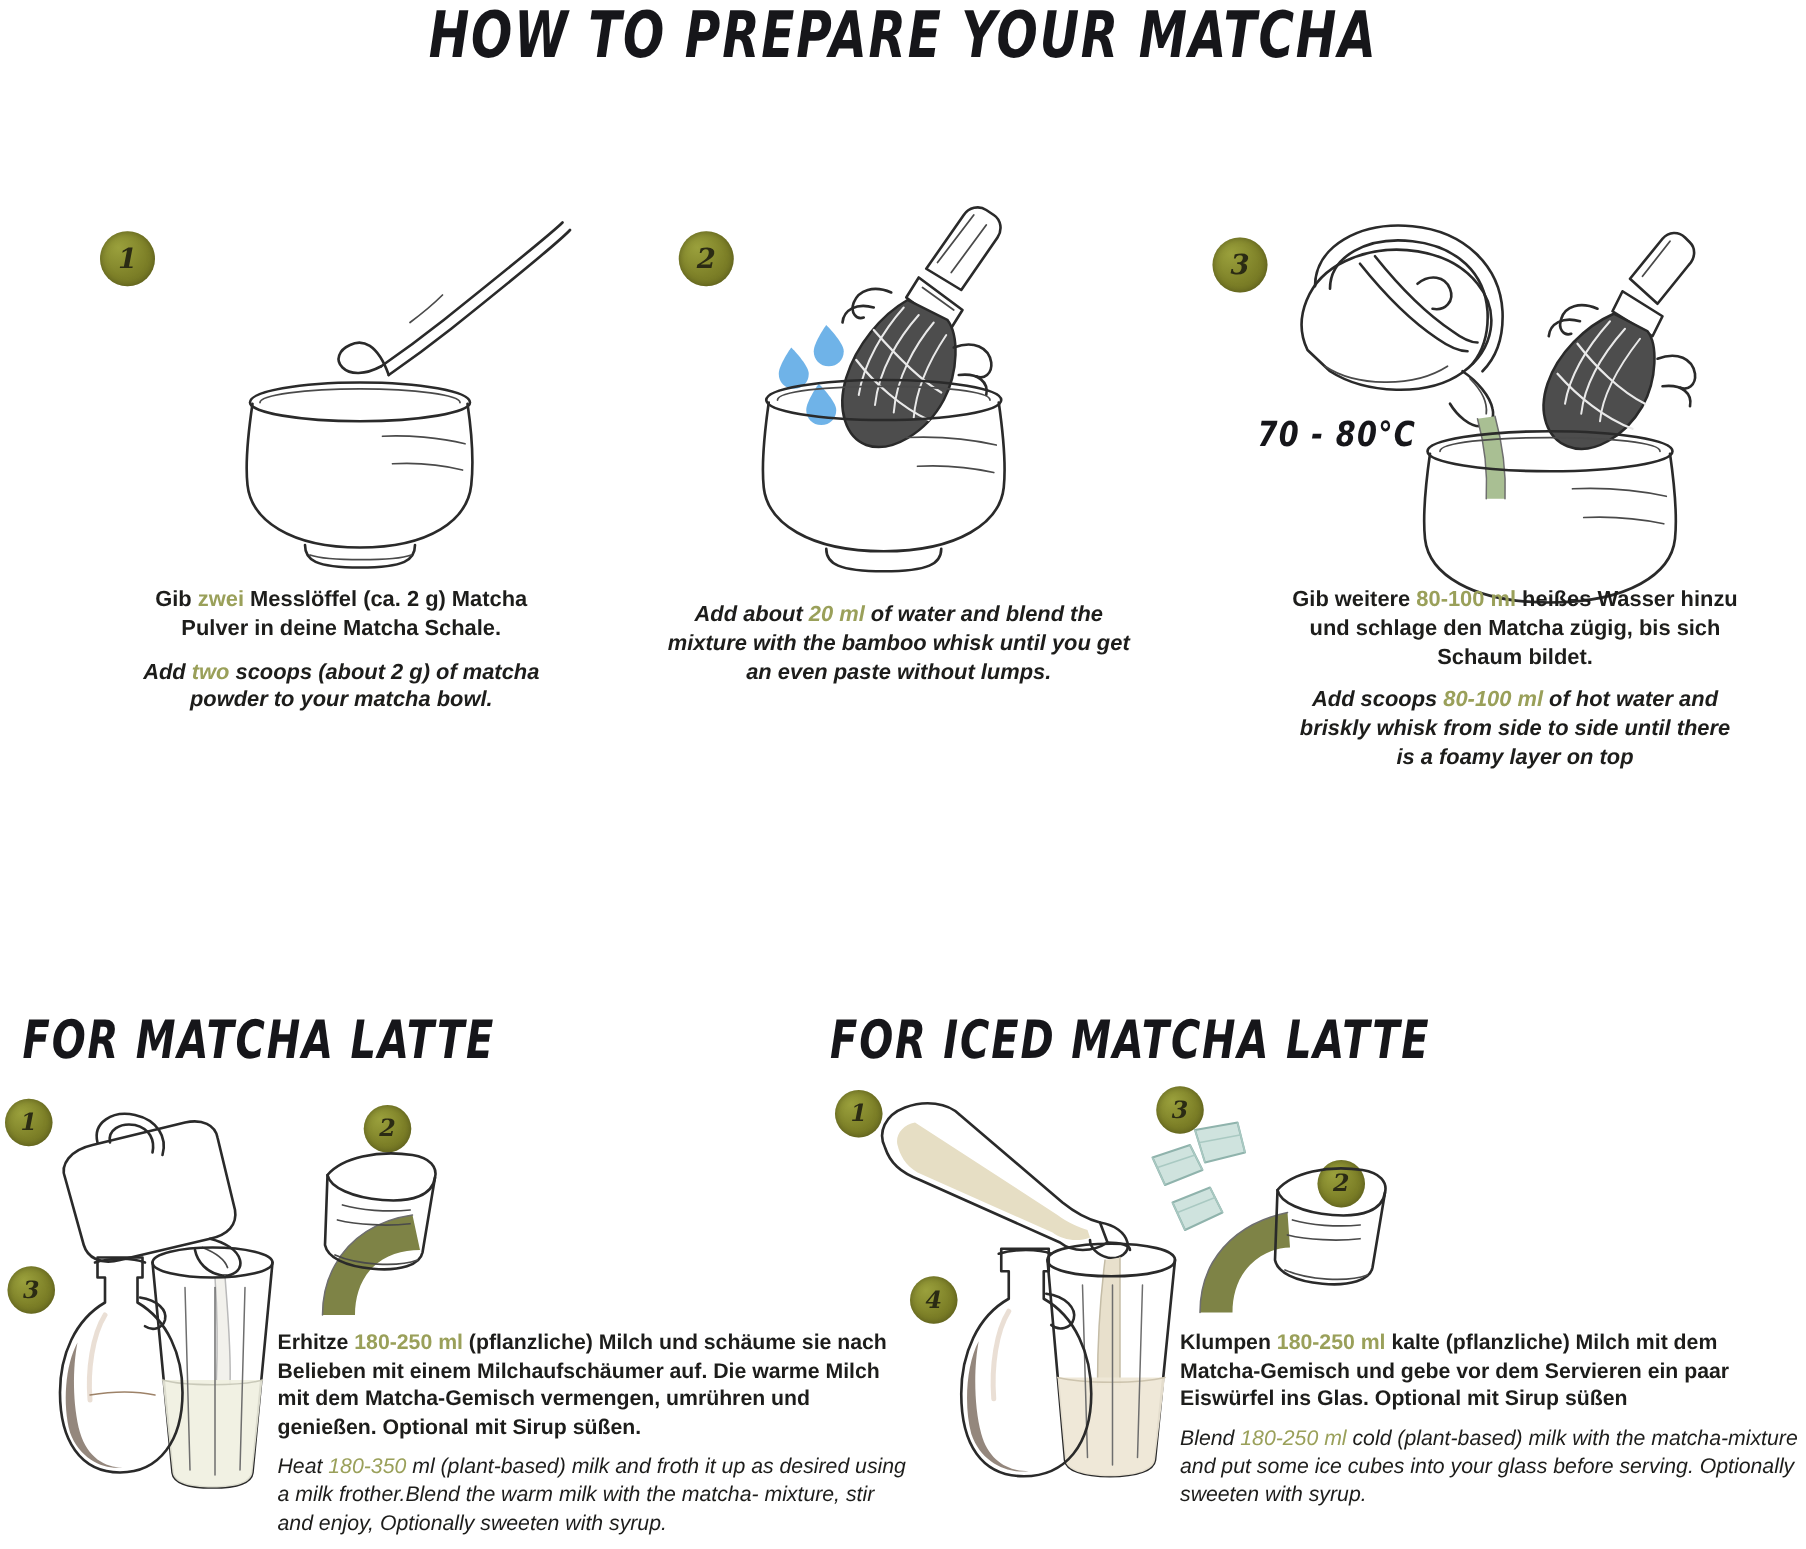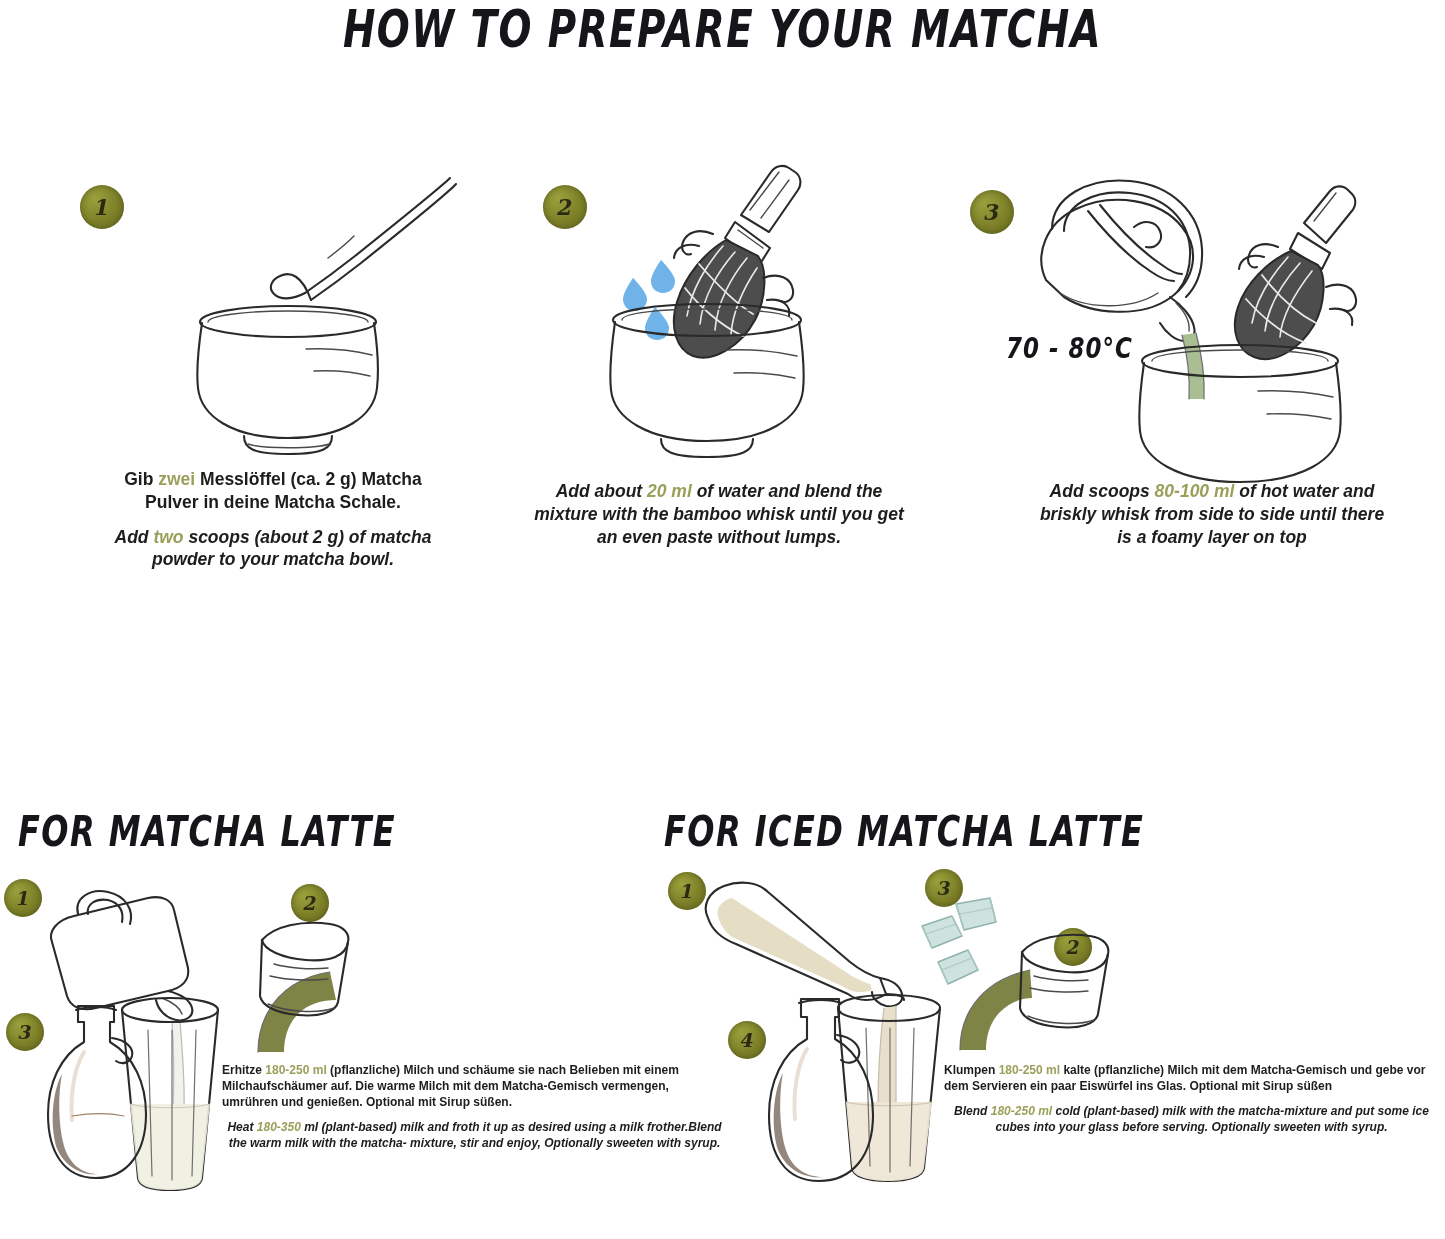--- a/index.html
+++ b/index.html
@@ -53,23 +53,23 @@
   }
   .badge.small{width:38px;height:38px;font-size:19px;}
 
   
   .caption{position:absolute;font-size:17.5px;line-height:1.30;color:#1d1d1b;text-align:center;}
   .caption .de{font-weight:600;}
   .caption .en{font-style:italic;font-weight:600;margin-top:12px;}
   .caption p{margin:0;}
   .hl{color:#9aa05a;}
 
-  .cap-bottom{position:absolute;font-size:12px;line-height:1.33;}
+  .cap-bottom{position:absolute;font-size:17px;line-height:1.33;}
   .cap-bottom .de{font-weight:600;}
-  .cap-bottom .en{font-style:italic;font-weight:700;margin-top:9px;text-align:center;}
+  .cap-bottom .en{font-style:italic;font-weight:400;margin-top:9px;}
   .cap-bottom p{margin:0;}
 
   
   .illus{position:absolute;}
   svg{display:block;overflow:visible;}
   .ink{fill:none;stroke:#2a2a2a;stroke-width:2.1;stroke-linecap:round;stroke-linejoin:round;}
   .ink-thin{fill:none;stroke:#4a4a4a;stroke-width:1.4;stroke-linecap:round;}
   .ink-soft{fill:none;stroke:#6e6e6e;stroke-width:1.2;stroke-linecap:round;}
 </style>
 </head>
@@ -187,20 +187,21 @@
 
       <path class="ink" d="M112 186 C 112 177 156 170 210 170 C 264 170 308 177 308 186 C 308 195 264 202 210 202 C 156 202 112 195 112 186 Z"></path>
       <path class="ink-thin" d="M122 186 C 122 179 162 175 210 175 C 258 175 298 179 298 186"></path>
       <path class="ink" d="M114 188 C 110 216 108 237 110 256 C 113 284 147 307 210 307 C 273 307 307 284 310 256 C 312 237 310 216 306 188"></path>
       <path class="ink-thin" d="M303 222 C 280 217 251 215 228 216"></path>
       <path class="ink-thin" d="M301 244 C 282 240 257 238 237 239"></path>
     </svg>
   </div>
 
   <div class="caption" style="left:1032px;top:468px;width:360px;">
+    <p class="de"><span>Gib weitere </span><span class="hl">80-100 ml</span><span> heißes Wasser hinzu und schlage den Matcha zügig, bis sich Schaum bildet.</span></p>
     <p class="en"><span>Add scoops </span><span class="hl">80-100 ml</span><span> of hot water and briskly whisk from side to side until there is a foamy layer on top</span></p>
   </div>
 
   <div id="title-latte" class="section-title brush">FOR MATCHA LATTE</div>
 
   <div class="badge small" style="left:4px;top:879px;">1</div>
   <div class="badge small" style="left:291px;top:884px;">2</div>
   <div class="badge small" style="left:6px;top:1013px;">3</div>
 
   <div class="illus" style="left:30px;top:890px;">

